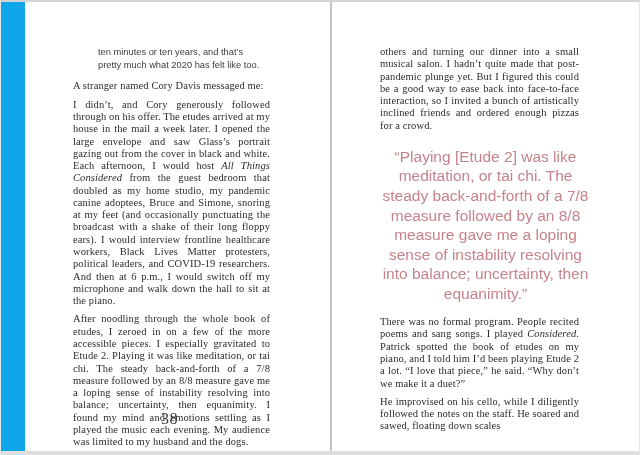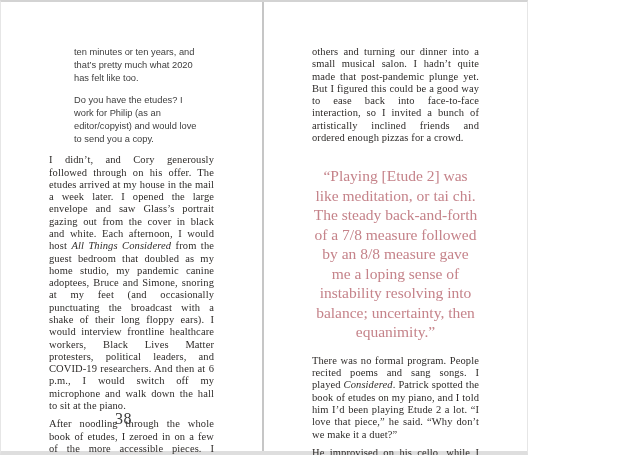--- a/index.html
+++ b/index.html
@@ -5,87 +5,88 @@
   html, body {
     margin: 0;
     padding: 0;
     background: #ffffff;
     width: 640px;
     height: 455px;
     overflow: hidden;
   }
   .spread {
     box-sizing: border-box;
-    width: 528px;
+    width: 640px;
     height: 455px;
     display: flex;
     background: #0ea5e9;
     border-top: 2px solid #d3d3d3;
     border-bottom: 4px solid #dedede;
     border-left: 1px solid #e6e6e6;
     border-right: 1px solid #e6e6e6;
+    padding-left: 24px;
   }
   .page {
     position: relative;
     box-sizing: border-box;
     width: 50%;
     height: 100%;
     padding: 44px 48px 40px 48px;
     background: #ffffff;
   }
   .page-left {
     border-right: 2px solid #c6c6c6;
   }
   .body-para {
     font-family: "Liberation Serif", serif;
     font-size: 10.5px;
     line-height: 1.17;
     text-align: justify;
     color: #2e2b29;
-    margin: 0 0 6px 0;
+    margin: 0 12px 6px 0;
     letter-spacing: 0.1px;
   }
   .body-para em {
     font-style: italic;
   }
   .inset-quote {
     font-family: "Liberation Sans", sans-serif;
     font-size: 9.3px;
     line-height: 1.42;
     text-align: left;
     color: #3d3d3d;
     margin: 0 16px 8px 25px;
   }
   .pull-quote {
-    font-family: Liberation Serif, serif;
+    font-family: Liberation Sans, sans-serif;
     font-size: 15.5px;
     line-height: 1.26;
     text-align: center;
-    margin: 22px 0 13px 0;
+    margin: 15px 0 13px 0;
   }
   .page-number {
     position: absolute;
     bottom: 23px;
     left: 0;
     right: 16px;
     text-align: center;
     font-family: "Liberation Serif", serif;
     font-size: 16px;
     color: #3a3a3a;
     letter-spacing: 0.5px;
   }
 </style>
 </head>
 <body>
 
 <div class="spread">
 
   <section class="page page-left">
     <div class="inset-quote">ten minutes or ten years, and that’s pretty much what 2020 has felt like too.</div>
-    <div class="inset-quote">Do you have the etudes? I work for Philip (as an editor/copyist) and would love to send you a copy.</div>
+    <p class="body-para">A stranger named Cory Davis messaged me:</p>
     <p class="body-para">I didn’t, and Cory generously followed through on his offer. The etudes arrived at my house in the mail a week later. I opened the large envelope and saw Glass’s portrait gazing out from the cover in black and white. Each afternoon, I would host <em>All Things Considered</em> from the guest bedroom that doubled as my home studio, my pandemic canine adoptees, Bruce and Simone, snoring at my feet (and occasionally punctuating the broadcast with a shake of their long floppy ears). I would interview frontline healthcare workers, Black Lives Matter protesters, political leaders, and COVID-19 researchers. And then at 6 p.m., I would switch off my microphone and walk down the hall to sit at the piano.</p>
     <p class="body-para">After noodling through the whole book of etudes, I zeroed in on a few of the more accessible pieces. I especially gravitated to Etude 2. Playing it was like meditation, or tai chi. The steady back-and-forth of a 7/8 measure followed by an 8/8 measure gave me a loping sense of instability resolving into balance; uncertainty, then equanimity. I found my mind and emotions settling as I played the music each evening. My audience was limited to my husband and the dogs.</p>
 
     <div class="page-number">38</div>
   </section>
 
   <section class="page page-right">
     <p class="body-para">others and turning our dinner into a small musical salon. I hadn’t quite made that post-pandemic plunge yet. But I figured this could be a good way to ease back into face-to-face interaction, so I invited a bunch of artistically inclined friends and ordered enough pizzas for a crowd.</p>
     <blockquote class="pull-quote" style="color: rgb(197, 131, 138);">“Playing [Etude 2] was like meditation, or tai chi. The steady back-and-forth of a 7/8 measure followed by an 8/8 measure gave me a loping sense of instability resolving into balance; uncertainty, then equanimity.”</blockquote>
     <p class="body-para">There was no formal program. People recited poems and sang songs. I played <em>Considered</em>. Patrick spotted the book of etudes on my piano, and I told him I’d been playing Etude 2 a lot. “I love that piece,” he said. “Why don’t we make it a duet?”</p>

